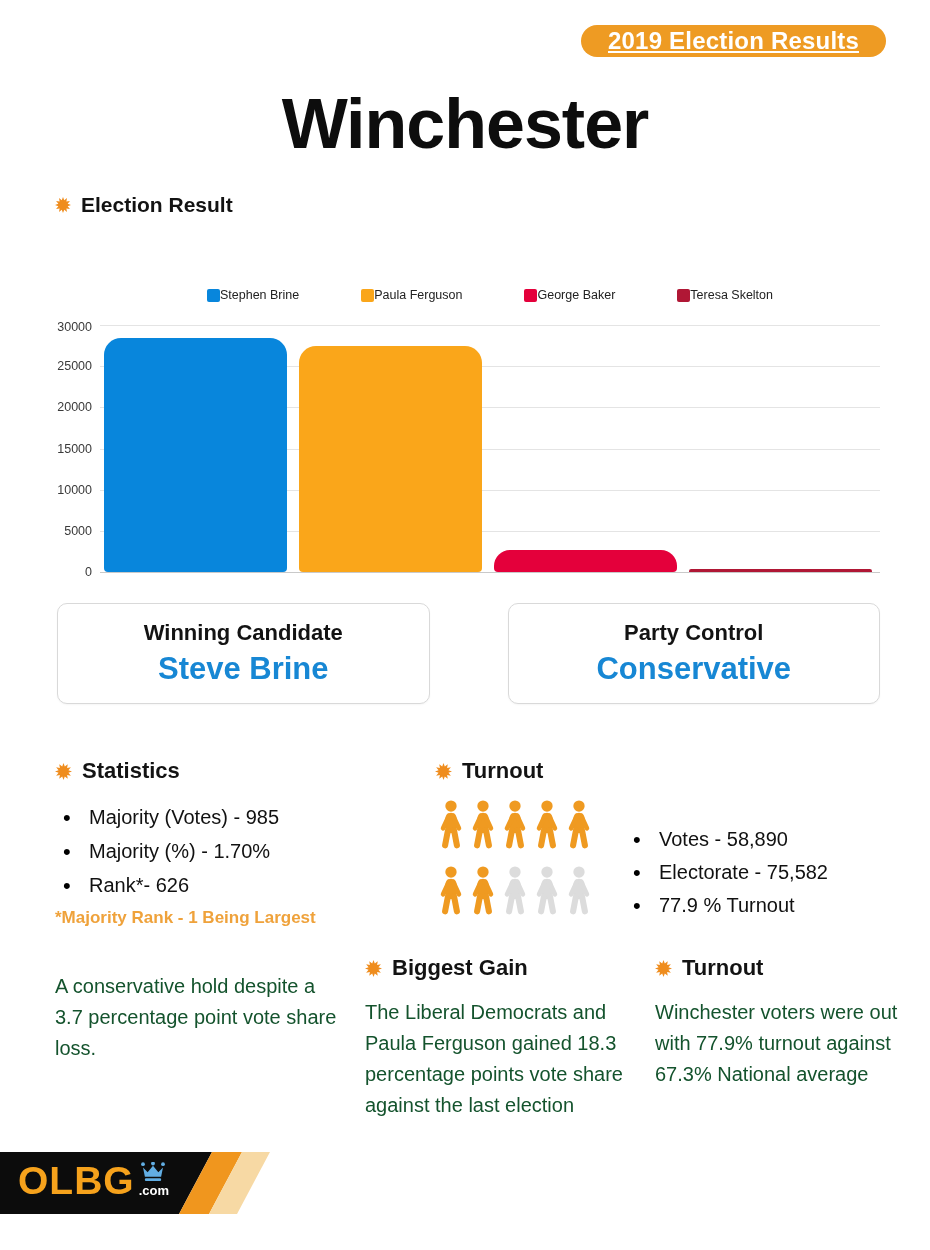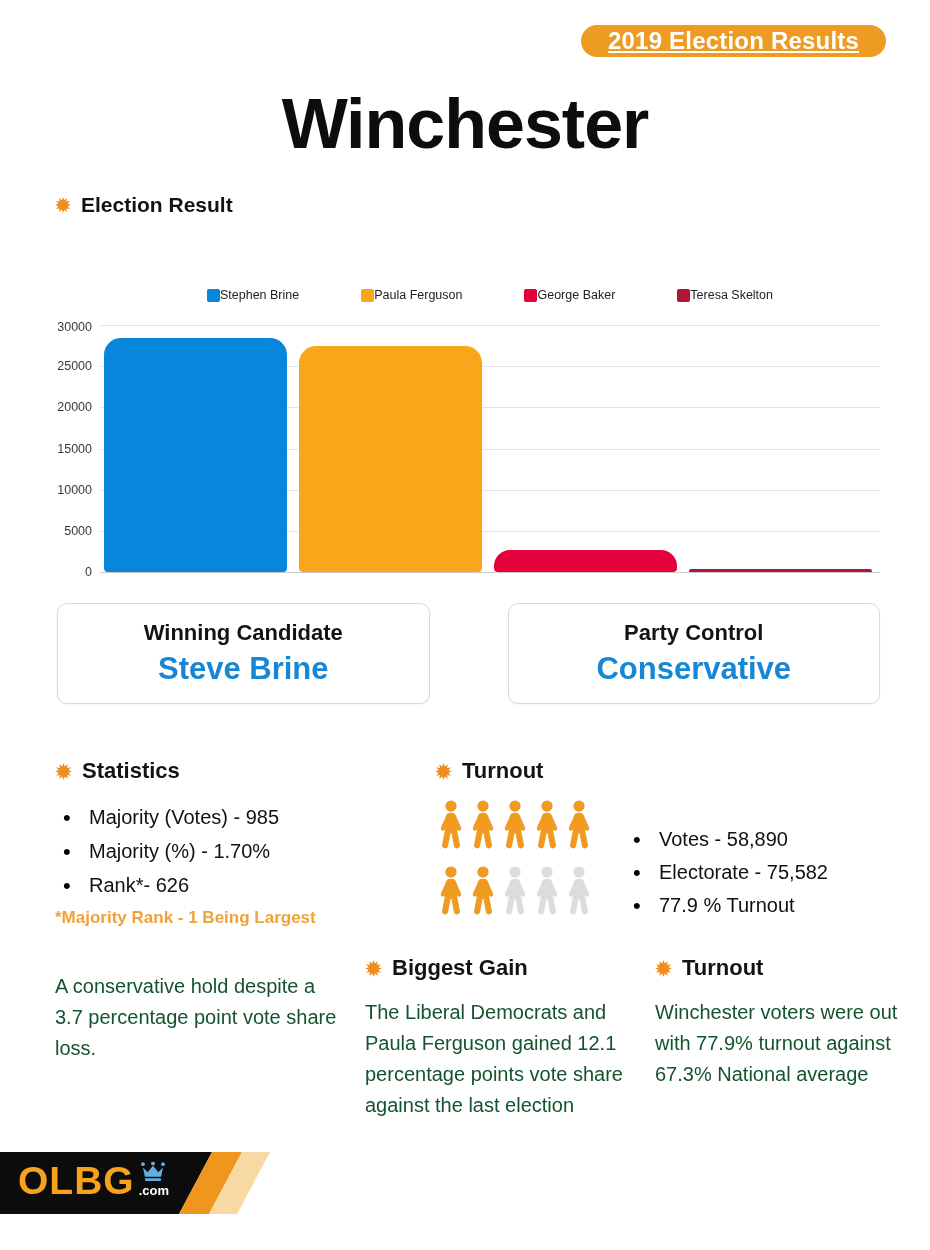--- a/index.html
+++ b/index.html
@@ -279,21 +279,21 @@
     <p>A conservative hold despite a 3.7 percentage point vote share loss.</p>
   </div>
 
   <div class="bottom-col col-gain">
     <div class="sec-head big">
       <svg width="17" height="17" viewBox="0 0 20 20">
           <polygon fill="#EF8D1E" points="10,0 11.55,4.2 15,1.34 14.24,5.76 18.66,5 15.8,8.45 20,10 15.8,11.55 18.66,15 14.24,14.24 15,18.66 11.55,15.8 10,20 8.45,15.8 5,18.66 5.76,14.24 1.34,15 4.2,11.55 0,10 4.2,8.45 1.34,5 5.76,5.76 5,1.34 8.45,4.2"></polygon>
         </svg>
       <span>Biggest Gain</span>
     </div>
-    <p>The Liberal Democrats and Paula Ferguson gained 12.1 percentage points vote share against the last election</p>
+    <p>The Liberal Democrats and Paula Ferguson gained 18.3 percentage points vote share against the last election</p>
   </div>
 
   <div class="bottom-col col-turnout">
     <div class="sec-head big">
       <svg width="17" height="17" viewBox="0 0 20 20">
           <polygon fill="#EF8D1E" points="10,0 11.55,4.2 15,1.34 14.24,5.76 18.66,5 15.8,8.45 20,10 15.8,11.55 18.66,15 14.24,14.24 15,18.66 11.55,15.8 10,20 8.45,15.8 5,18.66 5.76,14.24 1.34,15 4.2,11.55 0,10 4.2,8.45 1.34,5 5.76,5.76 5,1.34 8.45,4.2"></polygon>
         </svg>
       <span>Turnout</span>
     </div>
     <p>Winchester voters were out with 77.9% turnout against 67.3% National average</p>

